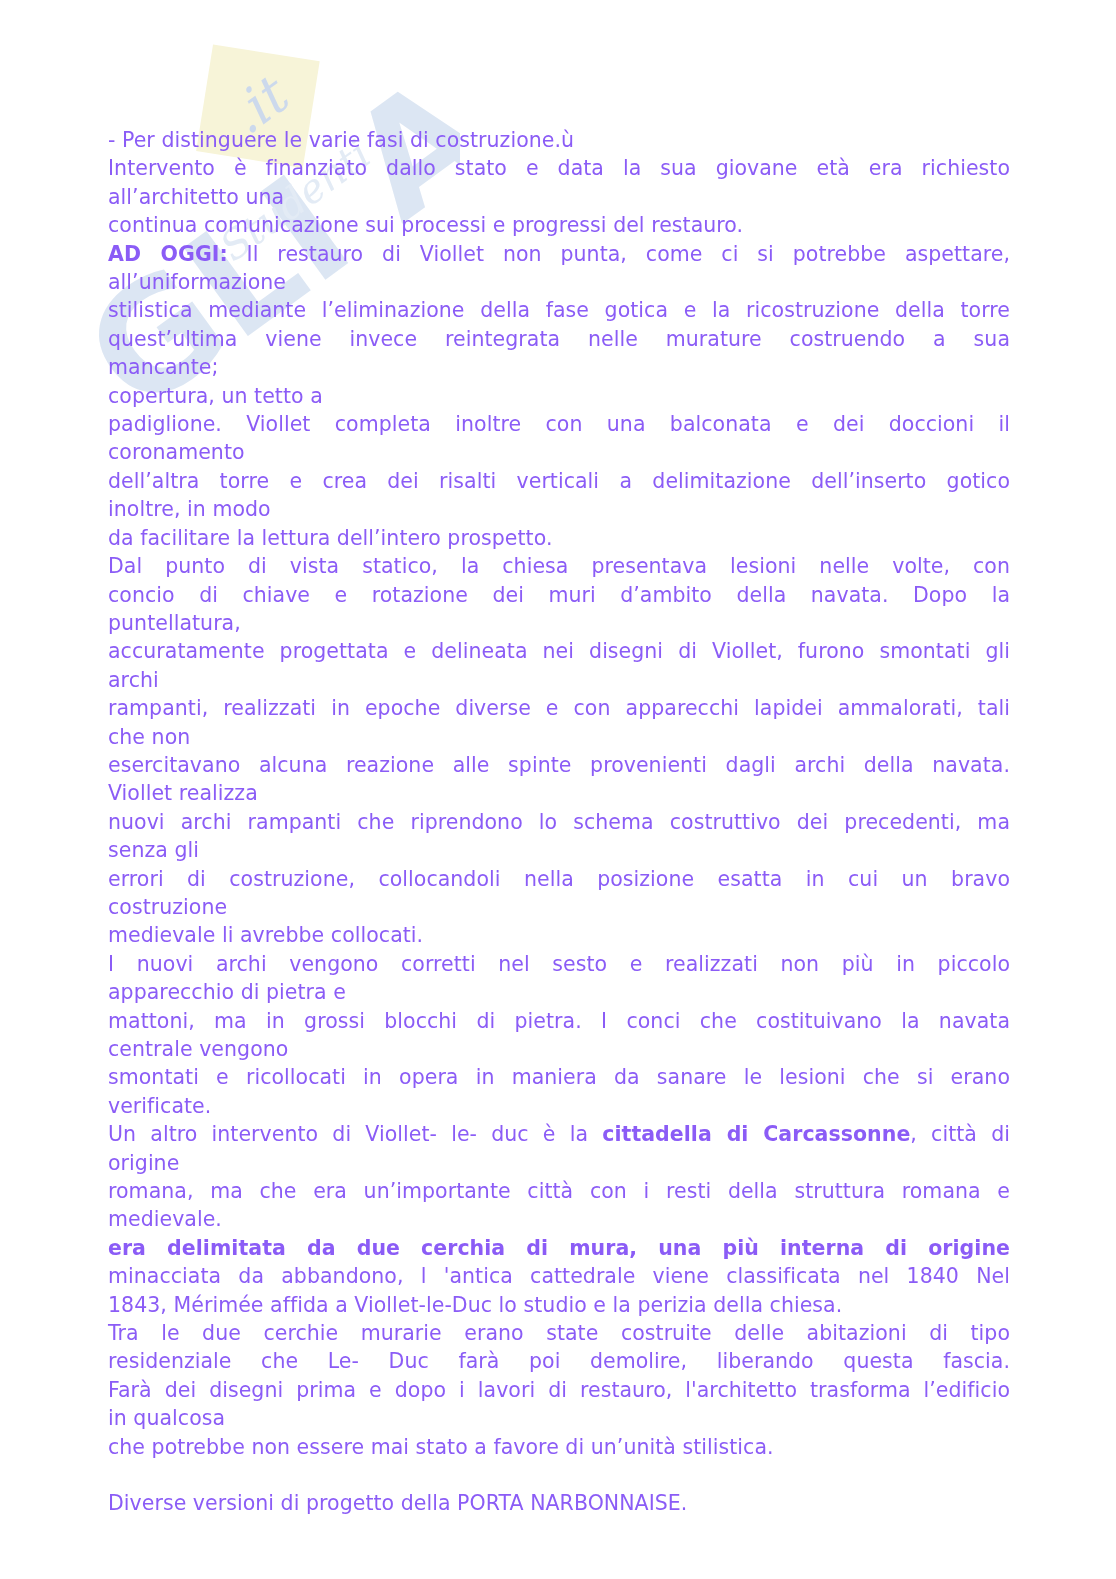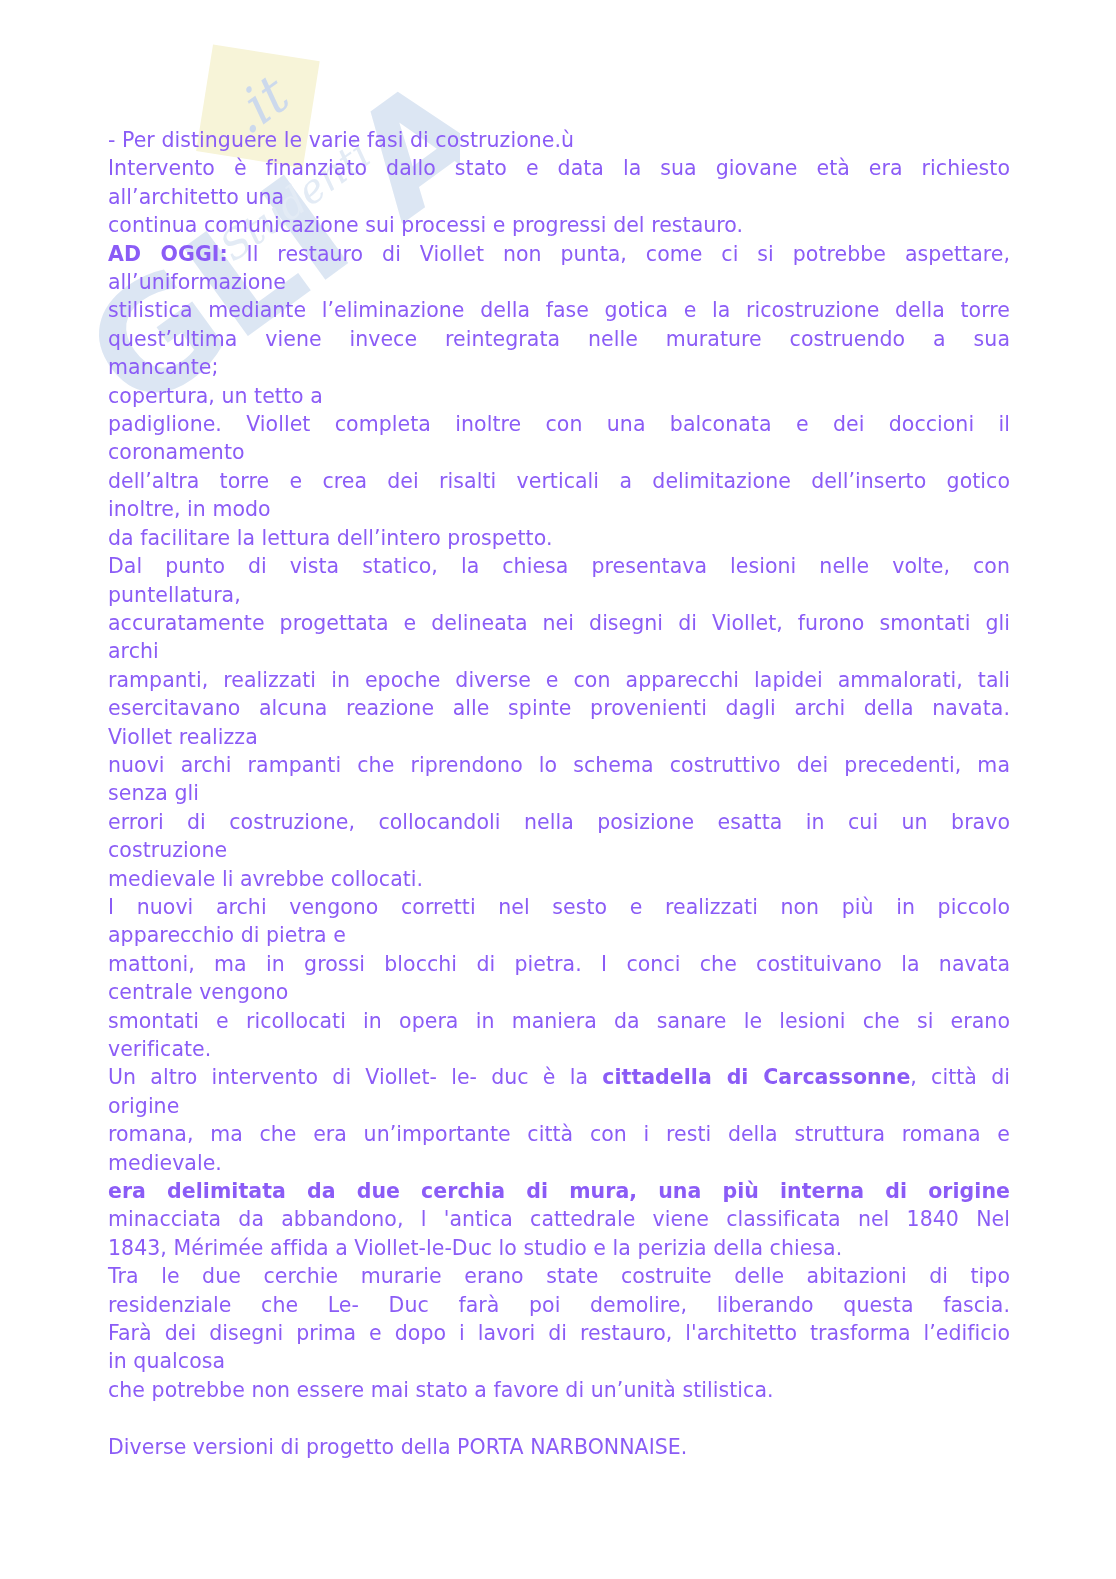--- a/index.html
+++ b/index.html
@@ -90,24 +90,26 @@
       <div class="line j"><span>stilistica mediante l’eliminazione della fase gotica e la ricostruzione della torre</span></div>
       <div class="line j"><span>quest’ultima viene invece reintegrata nelle murature costruendo a sua</span></div>
       <div class="line l"><span>mancante;</span></div>
       <div class="line l"><span>copertura, un tetto a</span></div>
       <div class="line j"><span>padiglione. Viollet completa inoltre con una balconata e dei doccioni il</span></div>
       <div class="line l"><span>coronamento</span></div>
       <div class="line j"><span>dell’altra torre e crea dei risalti verticali a delimitazione dell’inserto gotico</span></div>
       <div class="line l"><span>inoltre, in modo</span></div>
       <div class="line l"><span>da facilitare la lettura dell’intero prospetto.</span></div>
       <div class="line j"><span>Dal punto di vista statico, la chiesa presentava lesioni nelle volte, con</span></div>
+      <div class="line j"><span>concio di chiave e rotazione dei muri d’ambito della navata. Dopo la</span></div>
       <div class="line l"><span>puntellatura,</span></div>
       <div class="line j"><span>accuratamente progettata e delineata nei disegni di Viollet, furono smontati gli</span></div>
       <div class="line l"><span>archi</span></div>
       <div class="line j"><span>rampanti, realizzati in epoche diverse e con apparecchi lapidei ammalorati, tali</span></div>
+      <div class="line l"><span>che non</span></div>
       <div class="line j"><span>esercitavano alcuna reazione alle spinte provenienti dagli archi della navata.</span></div>
       <div class="line l"><span>Viollet realizza</span></div>
       <div class="line j"><span>nuovi archi rampanti che riprendono lo schema costruttivo dei precedenti, ma</span></div>
       <div class="line l"><span>senza gli</span></div>
       <div class="line j"><span>errori di costruzione, collocandoli nella posizione esatta in cui un bravo</span></div>
       <div class="line l"><span>costruzione</span></div>
       <div class="line l"><span>medievale li avrebbe collocati.</span></div>
       <div class="line j"><span>I nuovi archi vengono corretti nel sesto e realizzati non più in piccolo</span></div>
       <div class="line l"><span>apparecchio di pietra e</span></div>
       <div class="line j"><span>mattoni, ma in grossi blocchi di pietra. I conci che costituivano la navata</span></div>

